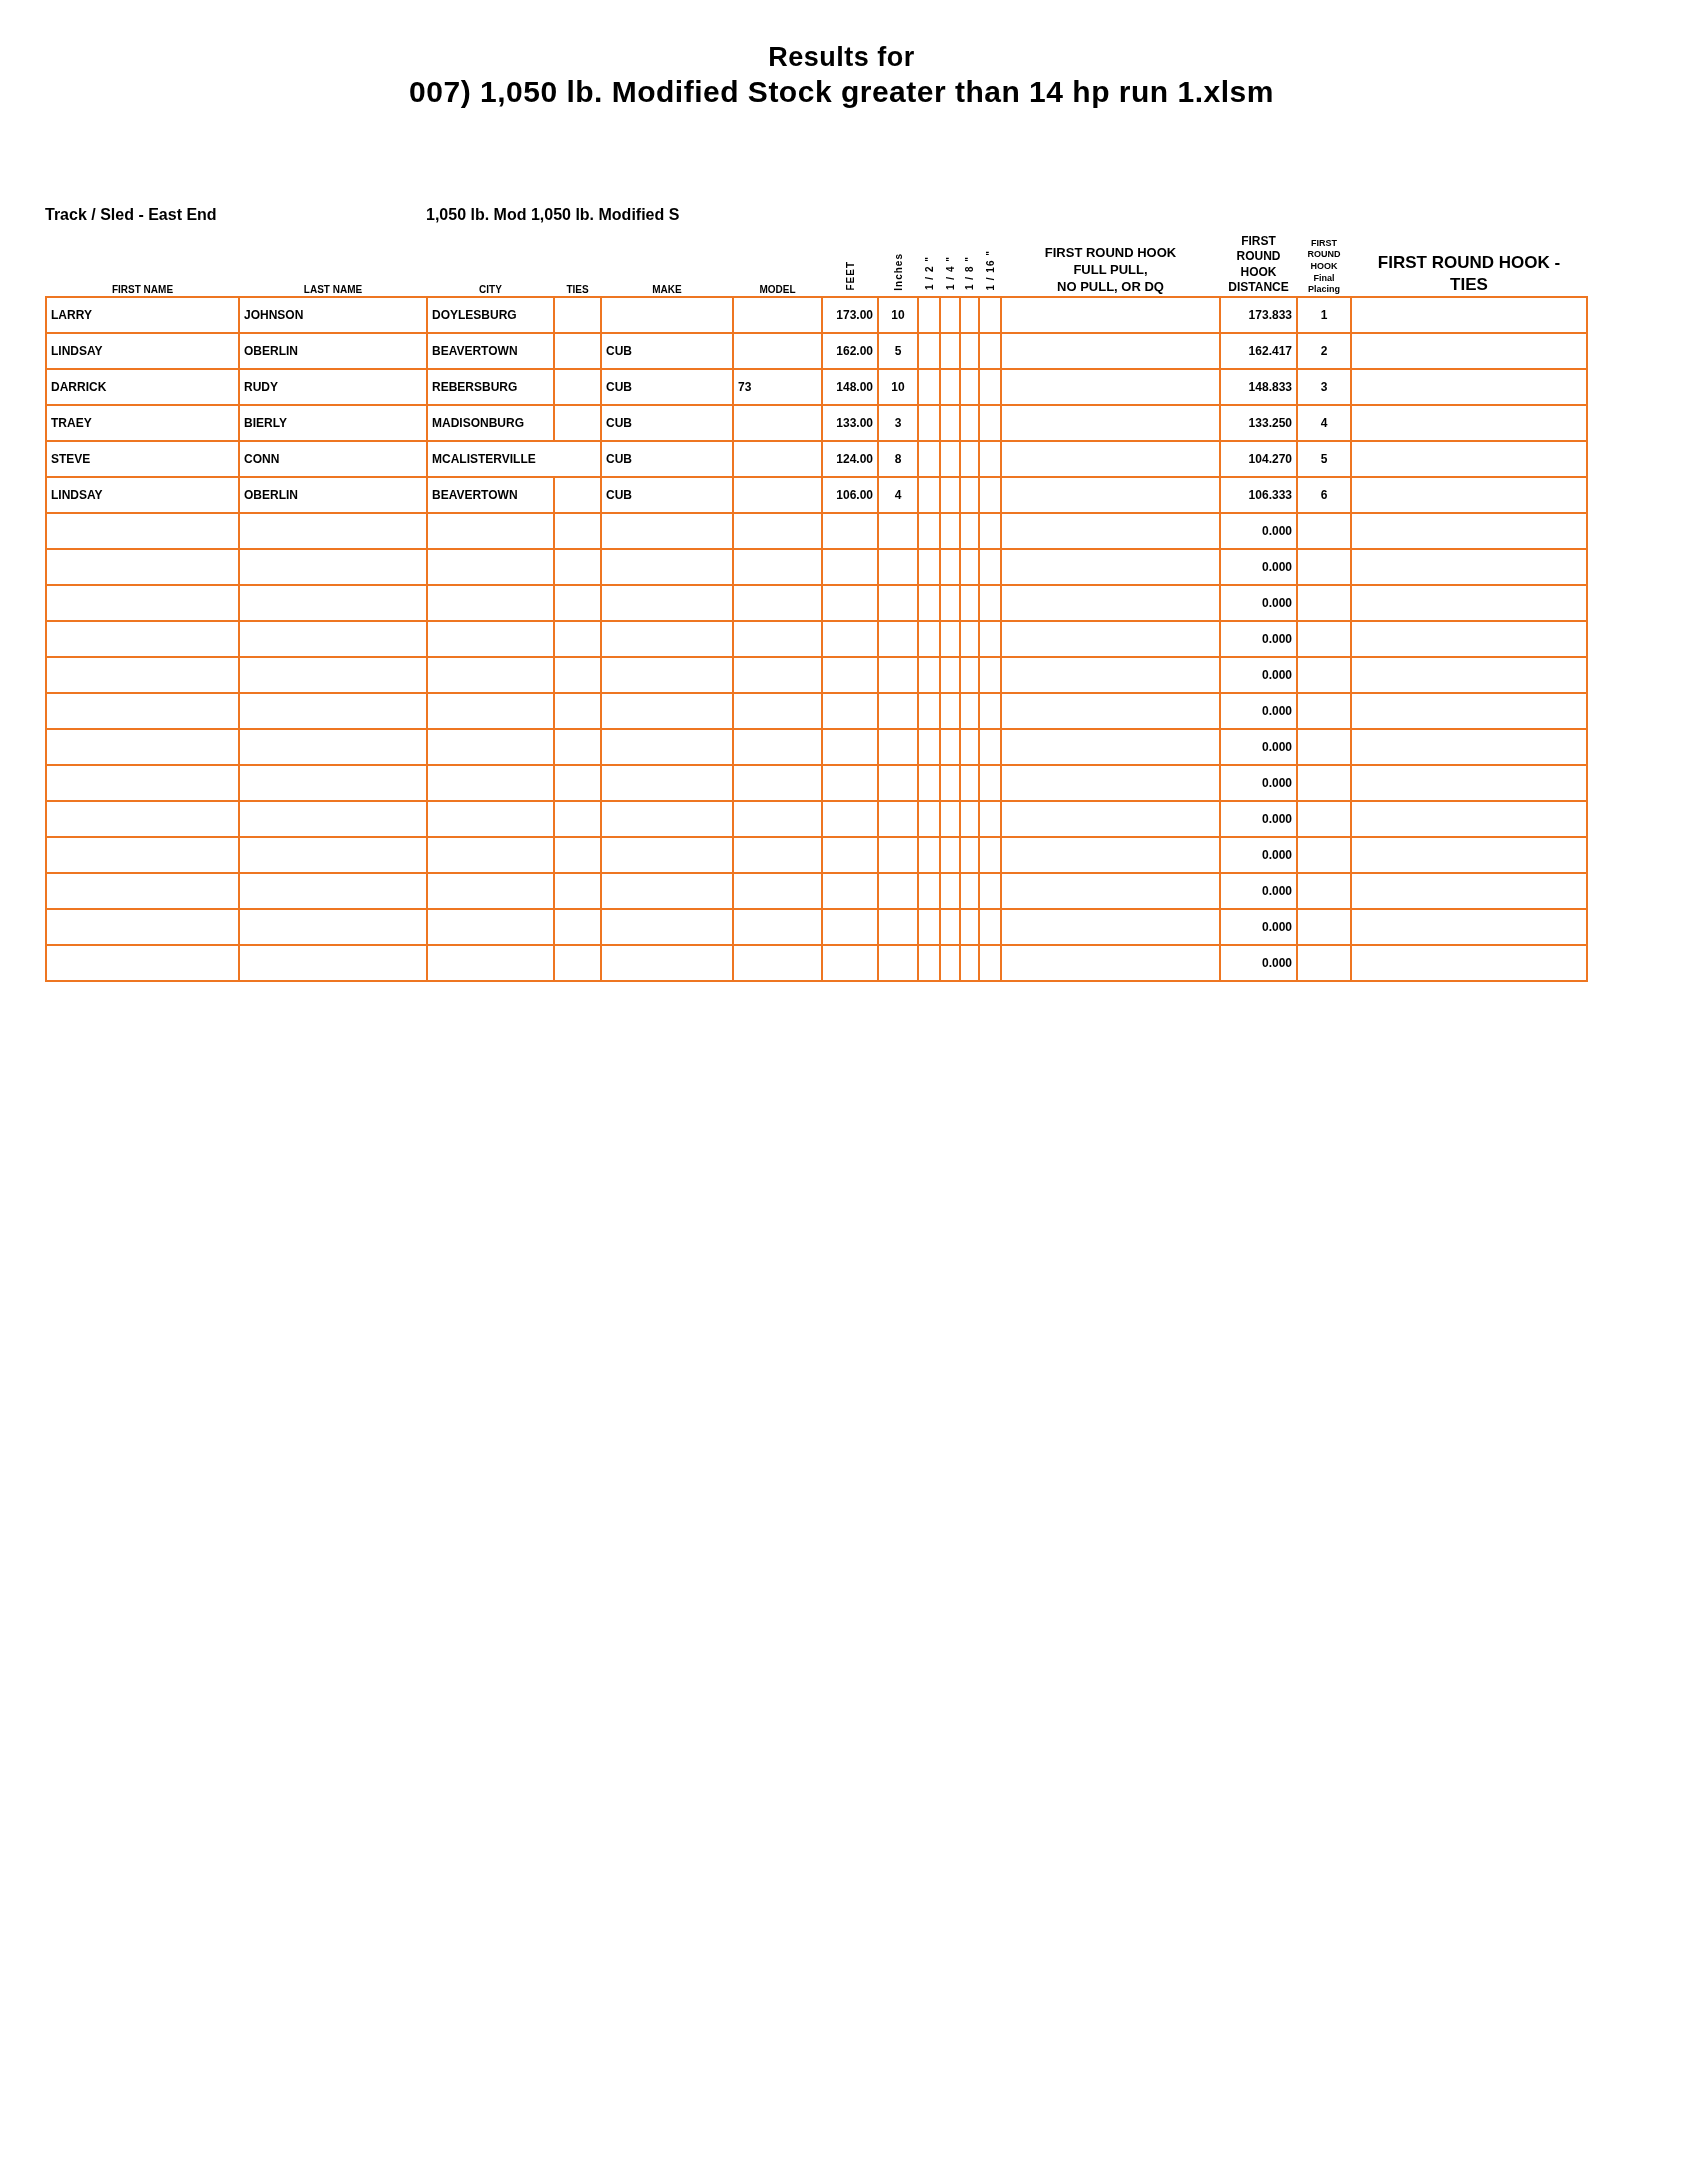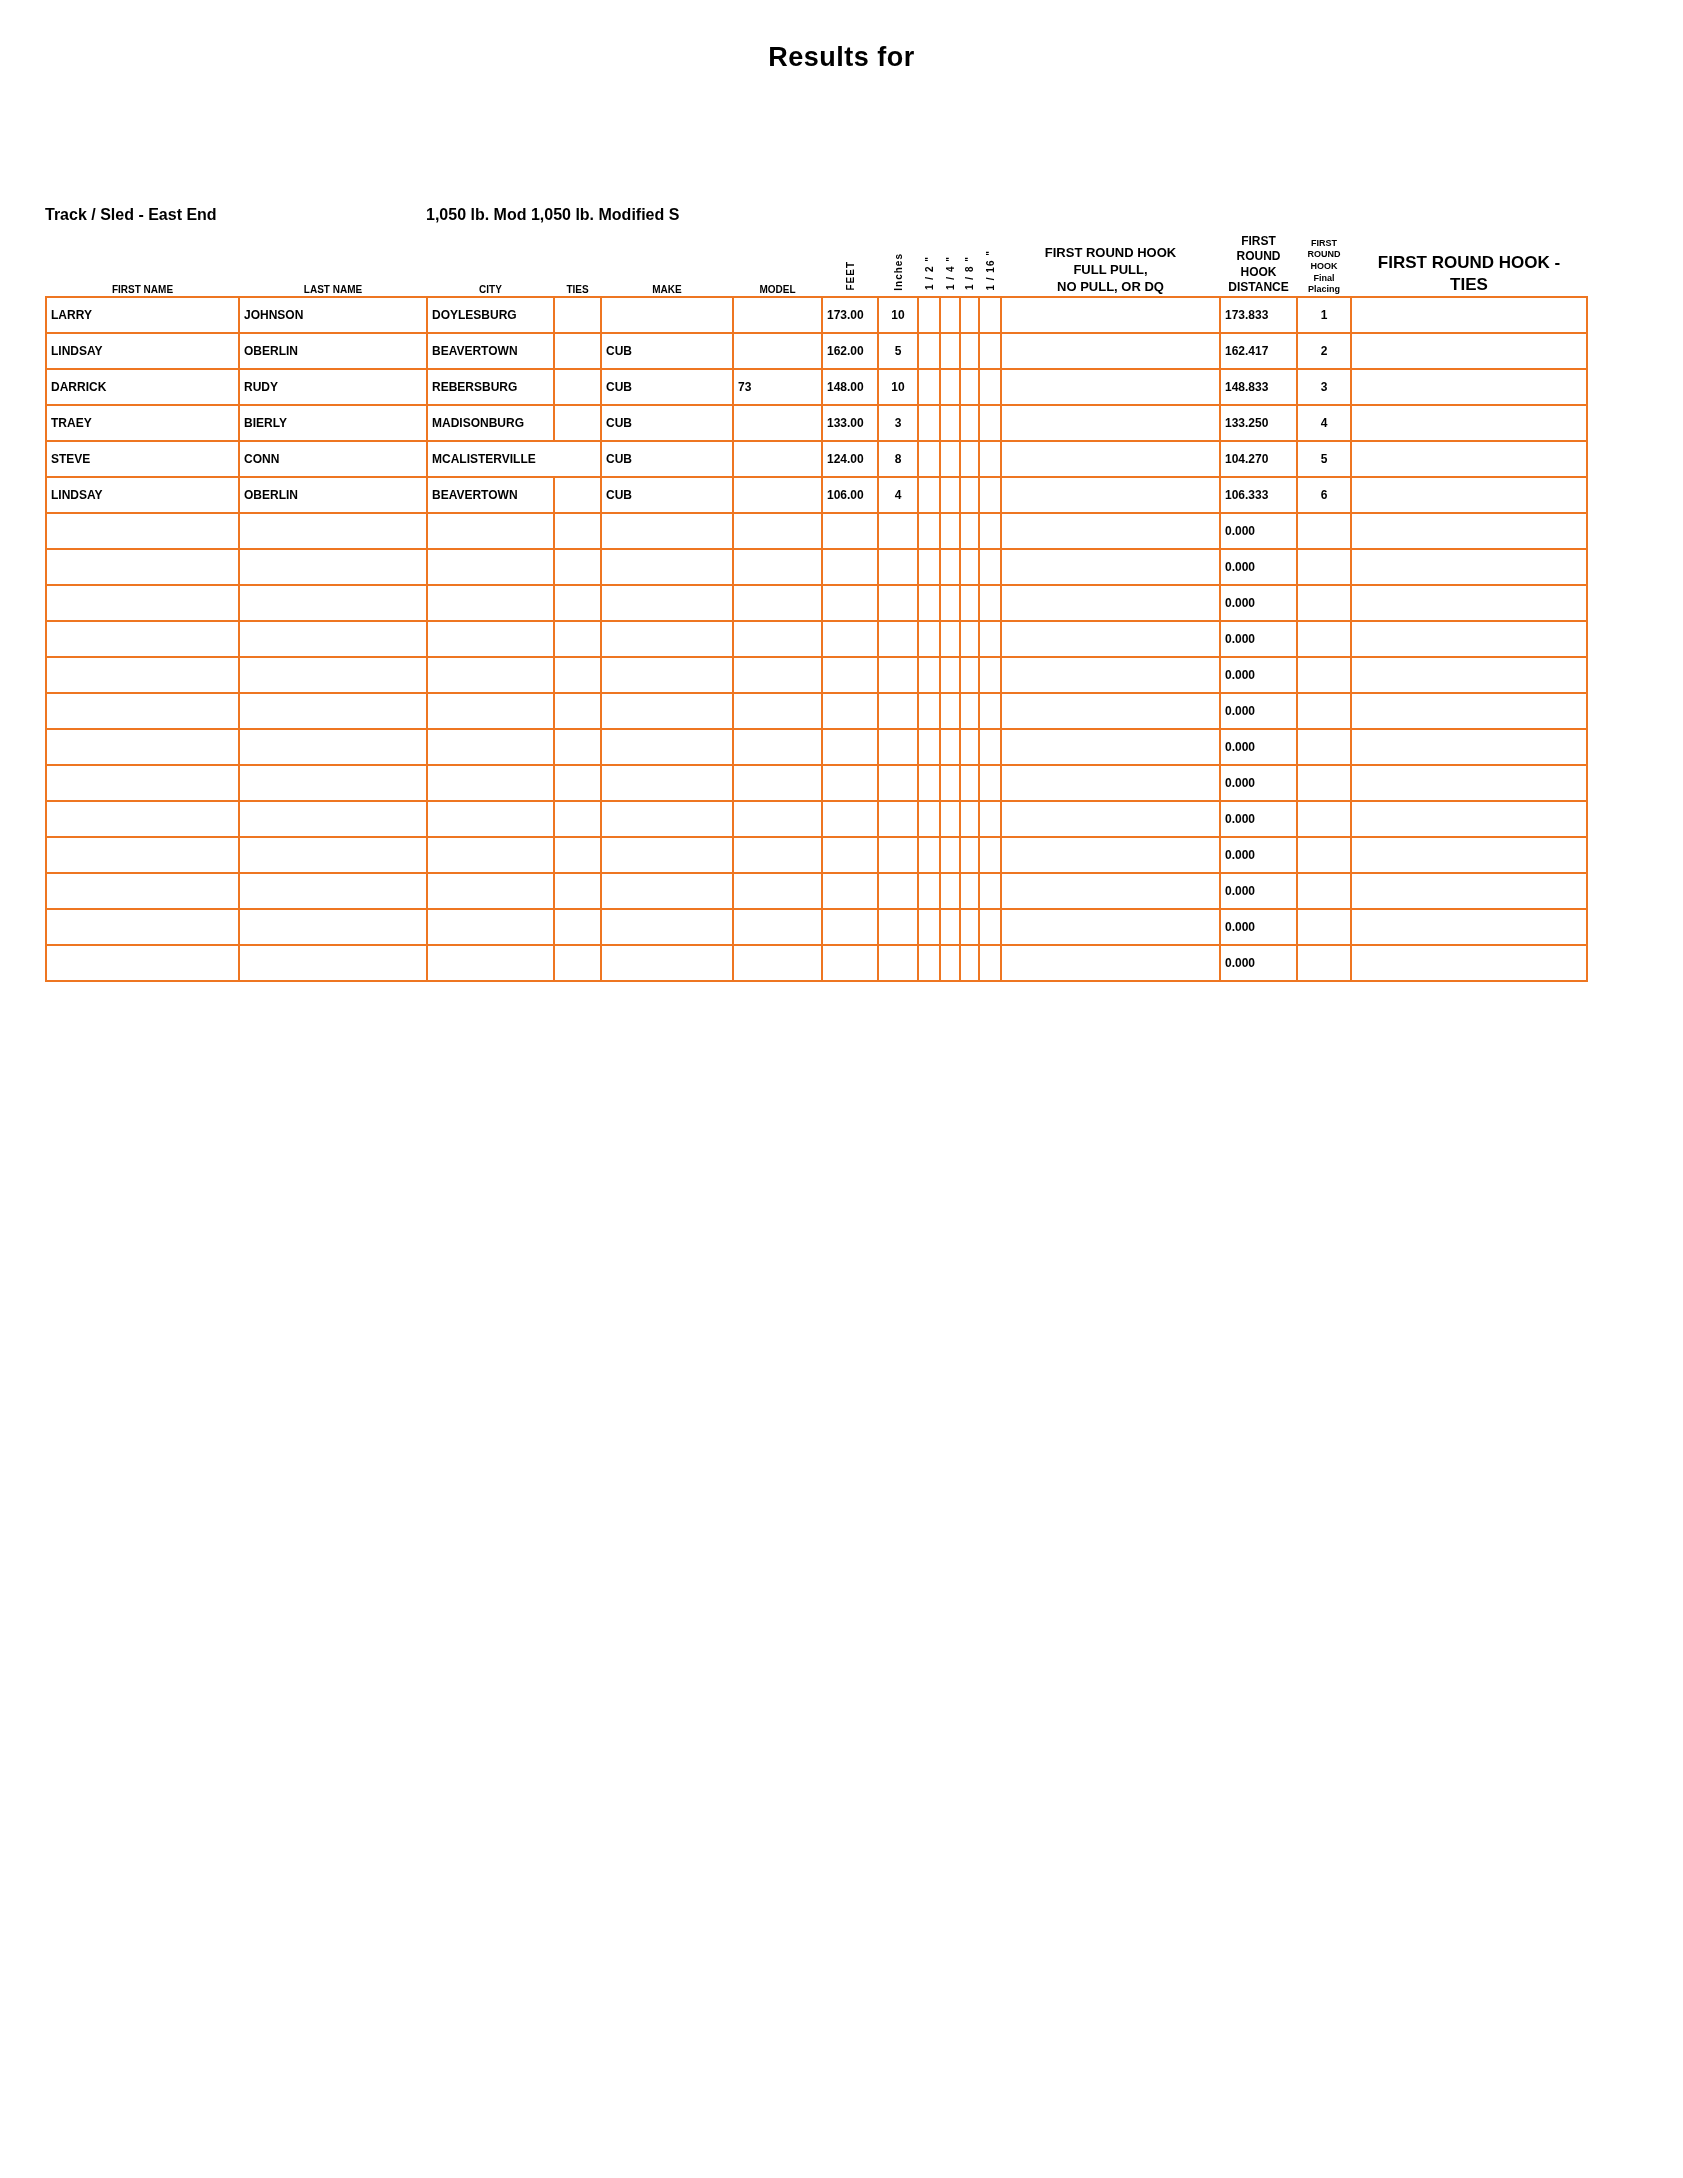--- a/index.html
+++ b/index.html
@@ -37,37 +37,38 @@
     display:inline-block; writing-mode:vertical-rl; transform:rotate(180deg);
     font-size:10px; font-weight:bold; white-space:nowrap; letter-spacing:1px;
   }
   table.results tbody tr { height:36px; }
   table.results td {
     border:2px solid var(--oc, #EE7621);
     font-size:12px; font-weight:bold; white-space:nowrap; overflow:visible;
     padding:0 4px; vertical-align:middle;
   }
   td.al-left   { text-align:left; }
-  td.al-right  { text-align:left;margin-top:40px; }
+  td.al-right  { text-align:right;margin-top:40px; }
   td.al-center { text-align:center; padding:0; }
 
   .footer-left  {
     position:absolute; left:30px; top:2107px; font-size:7px; color:#1a1a1a;
     letter-spacing:0.2px; white-space:nowrap;
   }
   .footer-right {
     position:absolute; right:42px; top:2107px; font-size:7px; color:#1a1a1a;
     letter-spacing:0.2px; white-space:nowrap;
   }
 </style>
 </head>
 <body>
 
 <div class="page">
   <div class="title">Results for</div>
+  <div class="subtitle">007) 1,050 lb. Modified Stock greater than 14 hp run 1.xlsm</div>
 
   <span class="meta-track">Track / Sled - East End</span>
   <span class="meta-class">1,050 lb. Mod 1,050 lb. Modified S</span>
 
   <table class="results">
     <colgroup>
       <col style="width:193px">
         <col style="width:188px">
         <col style="width:127px">
         <col style="width:47px">

